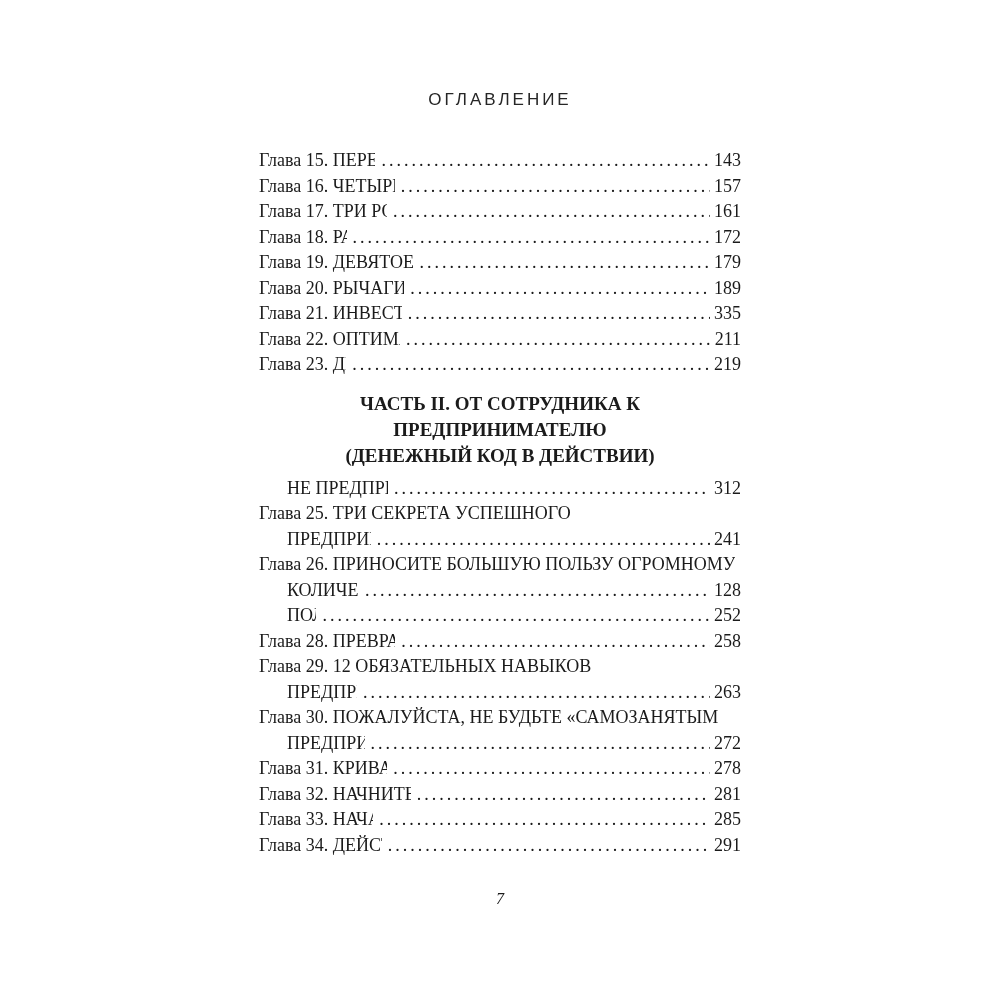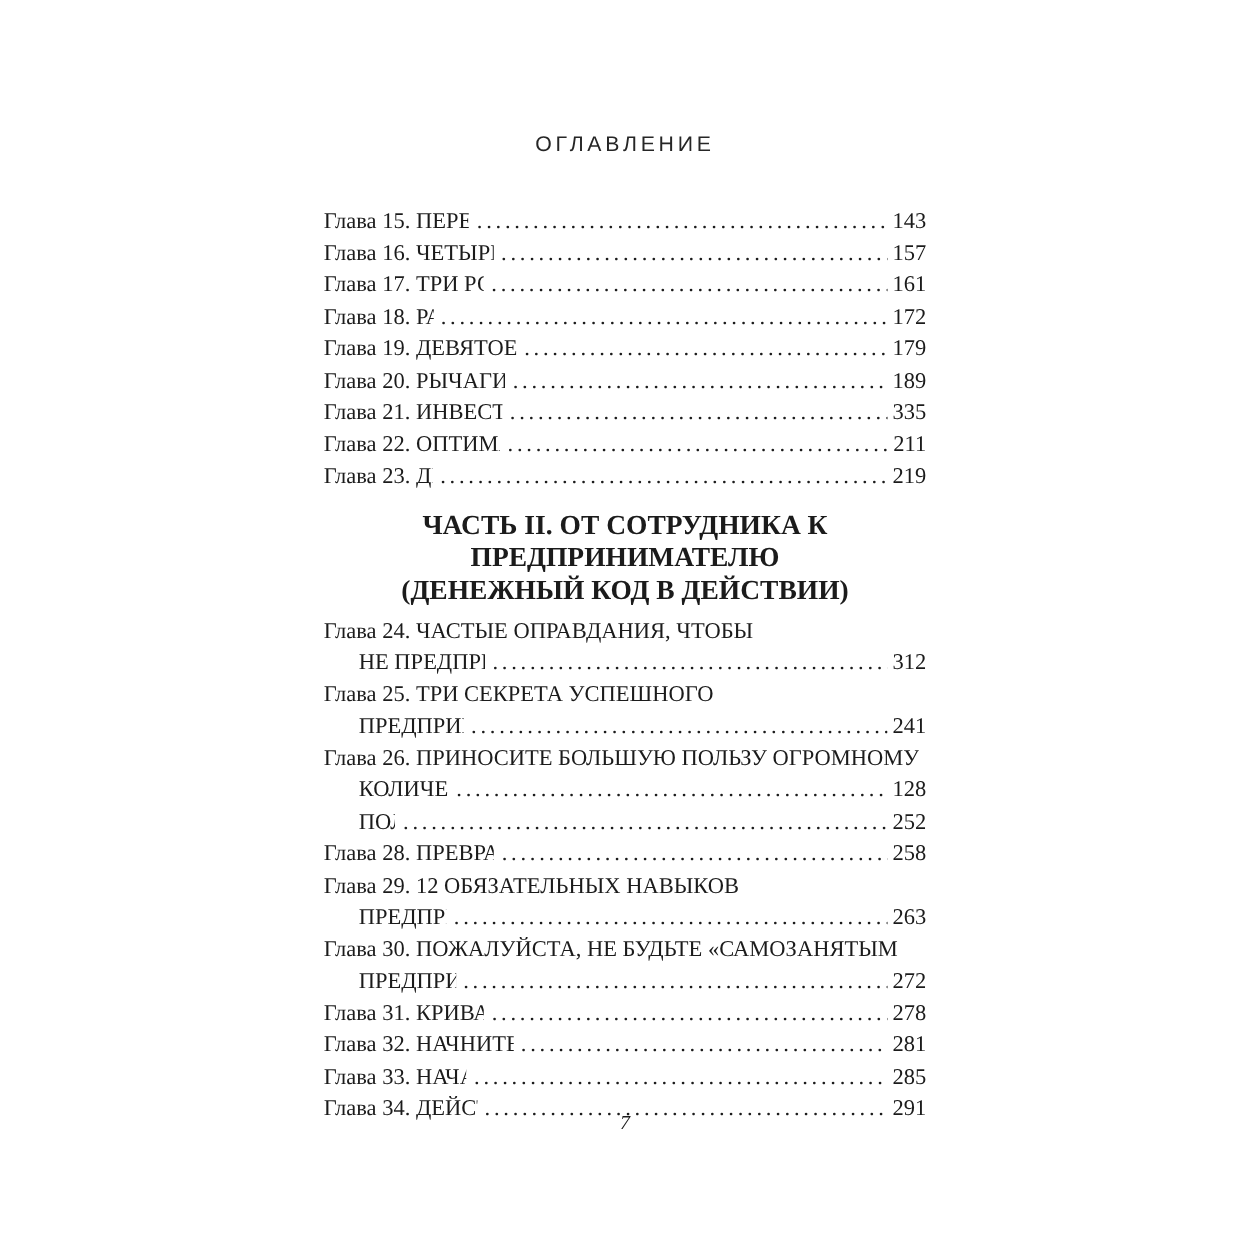--- a/index.html
+++ b/index.html
@@ -6,39 +6,39 @@
   body {
     width: 1000px; height: 1000px;
     background: #ffffff;
     font-family: "Liberation Serif", "DejaVu Serif", serif;
     color: #1b1b1b;
     position: relative;
     overflow: hidden;
   }
   .content {
     width: 482px;
-    margin: 16px auto;
+    margin: 0 auto;
     padding-top: 90px;
   }
   .page-header {
     text-align: center;
     font-family: "Liberation Sans", "DejaVu Sans", sans-serif;
     font-size: 17px;
     letter-spacing: 3px;
     color: #262626;
   }
   .toc {
     margin-top: 38px;
     font-size: 18px;
     line-height: 25.5px;
   }
   .section-heading {
     text-align: center;
     font-weight: bold;
-    font-size: 22px;
+    font-size: 19px;
     line-height: 26px;
     margin: 13px 0 7px 0;
   }
   .entry .line {
     display: flex;
     align-items: baseline;
   }
   .line .text { white-space: pre; flex: 0 1 auto; overflow: hidden; }
   .line.cont { padding-left: 28px; }
   .dots {
@@ -132,23 +132,20 @@
           <span class="text">Глава 23. ДЕНЕЖНЫЙ КОД</span>
           <span class="dots">........................................................................................................................</span>
           <span class="pagenum">219</span>
         </div>
       </div>
       <div class="section-heading">
         <div>ЧАСТЬ II. ОТ СОТРУДНИКА К ПРЕДПРИНИМАТЕЛЮ</div>
         <div>(ДЕНЕЖНЫЙ КОД В ДЕЙСТВИИ)</div>
       </div>
       <div class="entry">
-        <div class="line">
-          <span class="text">Глава 24. ЧАСТЫЕ ОПРАВДАНИЯ, ЧТОБЫ</span>
-        </div>
         <div class="line cont">
           <span class="text">НЕ ПРЕДПРИНИМАТЬ ДЕЙСТВИЙ</span>
           <span class="dots">........................................................................................................................</span>
           <span class="pagenum">312</span>
         </div>
       </div>
       <div class="entry">
         <div class="line">
           <span class="text">Глава 25. ТРИ СЕКРЕТА УСПЕШНОГО</span>
         </div>

